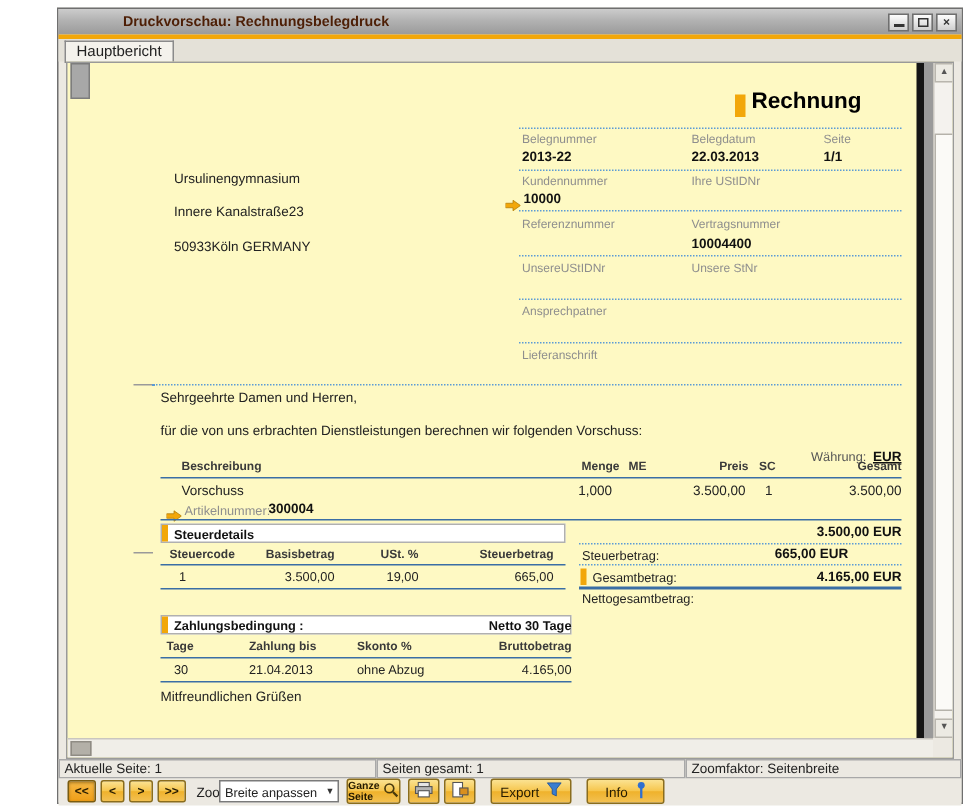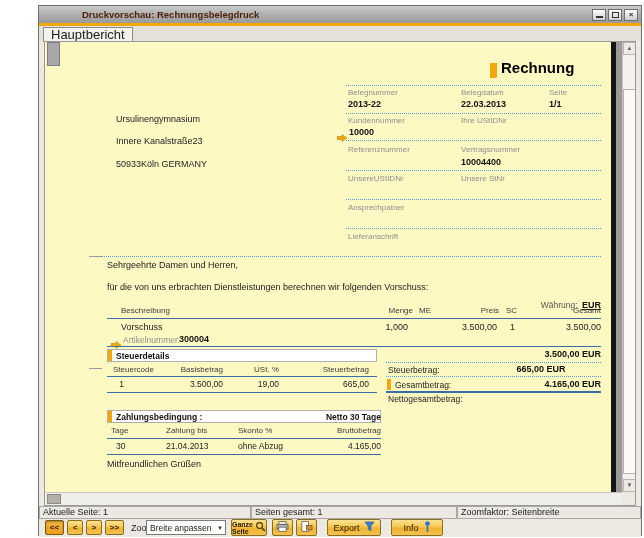--- a/index.html
+++ b/index.html
@@ -8,41 +8,41 @@
   
   .titlebar{position:absolute;left:0;top:0;width:100%;height:17px;background:linear-gradient(180deg,#cccccc 0%,#b2b2b2 45%,#9a9a9a 100%);display:flex;align-items:center;box-sizing:border-box;padding:0 3px;}
   .title-text{font-size:9.5px;font-weight:bold;color:#4d1e05;flex:1;white-space:nowrap;padding-left:40px;}
   .winbtn{width:14px;height:12px;margin-left:2px;background:linear-gradient(#fdfdfd,#cfcfcf);border:1px solid #6f6f6f;box-sizing:border-box;display:flex;align-items:flex-end;justify-content:center;cursor:default;}
   .winbtn .min-glyph{width:7px;height:2px;background:#333;margin-bottom:2px;}
   .winbtn .max-glyph{width:7px;height:6px;border:1px solid #333;box-sizing:border-box;margin-bottom:2px;}
   .winbtn.close{align-items:center;font-size:8px;font-weight:bold;color:#333;line-height:10px;}
   .accentline{position:absolute;left:0;top:17px;width:100%;height:3px;background:#F2A70A;}
   
   .tabbar{position:absolute;left:0;top:20px;width:100%;height:15px;background:#e4e1d8;}
-  .tab{position:absolute;left:4px;top:1px;height:14px;background:#f4f2ec;border:1px solid #8a8a8a;border-bottom:none;font-size:13px;color:#222;padding:0 7px;line-height:14px;}
+  .tab{position:absolute;left:4px;top:1px;height:14px;background:#f4f2ec;border:1px solid #8a8a8a;border-bottom:none;font-size:10px;color:#222;padding:0 7px;line-height:14px;}
   
   .preview{position:absolute;left:5px;top:35px;width:592px;height:465px;background:#fef9c3;border:1px solid #9a9a9a;box-sizing:border-box;overflow:hidden;}
   .corner-block{position:absolute;left:2px;top:0;width:13px;height:24px;background:#a8a8a8;border:1px solid #7d7d7d;box-sizing:border-box;}
   .page-edge{position:absolute;left:566px;top:0;width:5px;height:450px;background:#151515;}
   .page-gutter{position:absolute;left:571px;top:0;width:6px;height:450px;background:#9a9a9a;}
   
   .vscroll{position:absolute;left:577px;top:0;width:13px;height:450px;background:#f4f2ee;border-left:1px solid #c9c6bf;box-sizing:border-box;}
   .vscroll .sarrow{position:absolute;left:0;width:13px;height:13px;background:#eceae3;border:1px solid #b9b6ae;box-sizing:border-box;font-size:6px;color:#555;text-align:center;line-height:11px;}
   .vscroll .up{top:0;}
   .vscroll .down{bottom:0;}
   .vscroll .vthumb{position:absolute;left:0;top:47px;width:13px;height:385px;background:#fbfaf7;border:1px solid #b5b2aa;box-sizing:border-box;}
   .hscroll{position:absolute;left:0;top:450px;width:577px;height:13px;background:#f0eee8;border-top:1px solid #c9c6bf;box-sizing:border-box;}
   .hthumb{position:absolute;left:2px;top:1px;width:14px;height:10px;background:#b3b0a8;border:1px solid #8f8c84;box-sizing:border-box;}
   .scorner{position:absolute;left:577px;top:450px;width:13px;height:13px;background:#ece9e2;}
   
   .doc span, .doc div{position:absolute;white-space:nowrap;}
   .lbl{font-size:8px;color:#8e8e8e;}
   .val{font-size:9px;font-weight:bold;color:#111;}
   .txt{font-size:9px;color:#222;}
-  .th{font-size:8px;color:#3a3a3a;}
+  .th{font-size:8px;color:#3a3a3a;font-weight:bold;}
   .rt{text-align:right;}
   .dotted{border-top:1px dotted #5b9bd5;height:0;}
   .bline{background:#3a6ea5;height:1px;}
   .orangebar{background:#F2A70A;width:4px;}
   .boxline{border:1px solid #b0b0b0;background:#fff;box-sizing:border-box;}
   .doc-title{font-size:15px;font-weight:bold;color:#000;}
   .margin-tick{background:#9a9a9a;height:1px;width:13px;}
   .arrow-icon{display:inline-block;}
   
   .statusbar{position:absolute;left:0;top:500px;width:100%;height:13px;}

